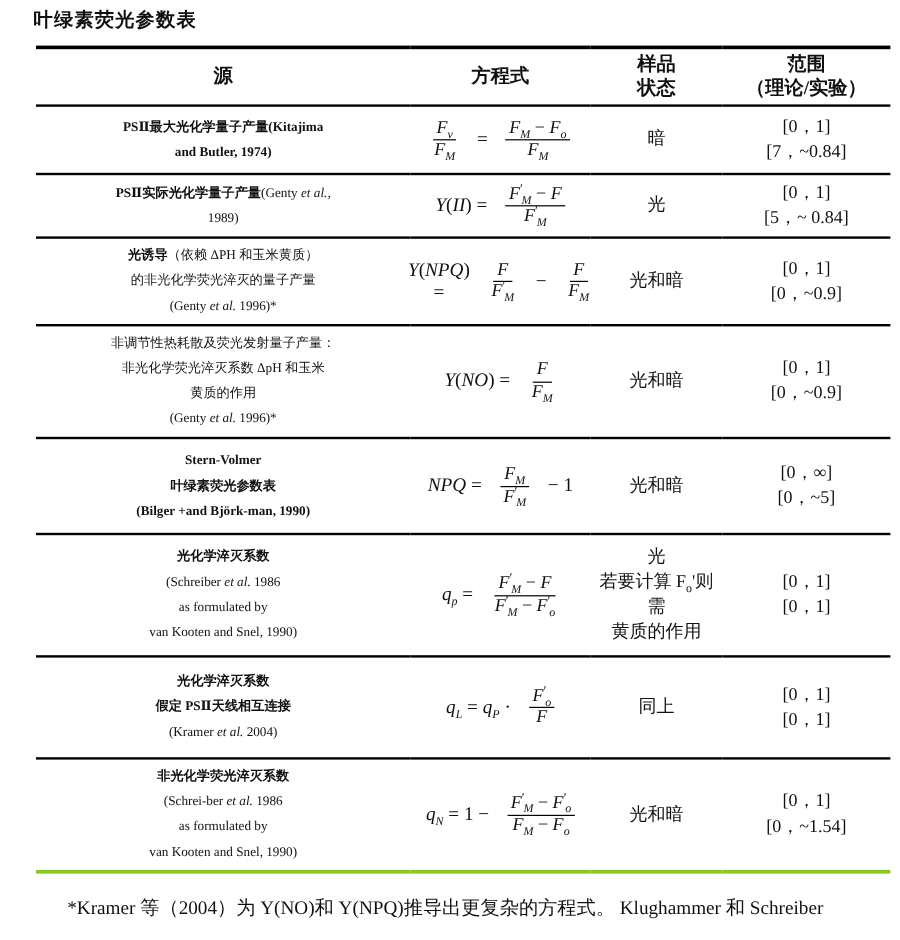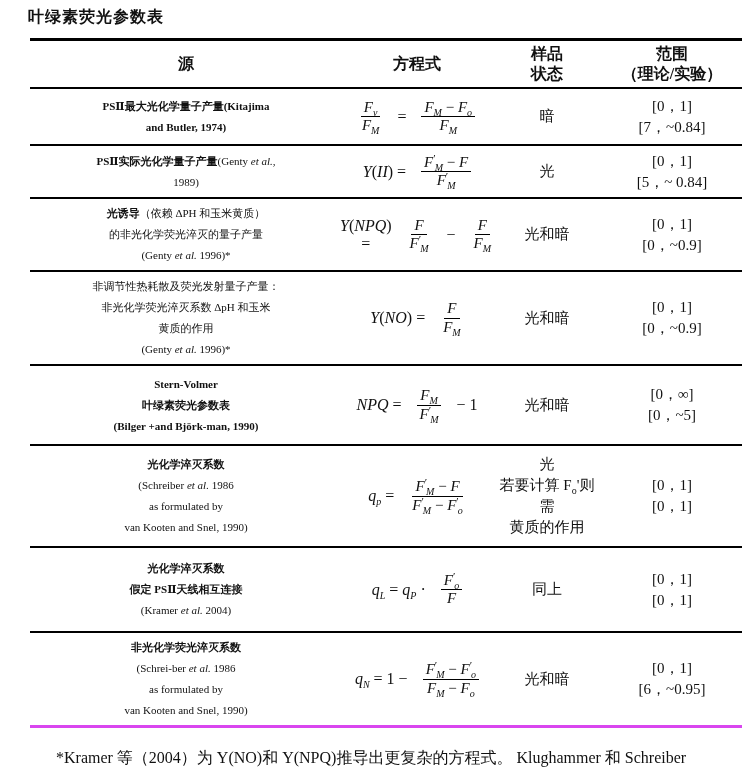--- a/index.html
+++ b/index.html
@@ -21,21 +21,21 @@
   thead th{
     border-bottom:2px solid #000;
     font-weight:bold;font-size:16px;text-align:center;vertical-align:middle;
     padding:3px 0;line-height:20px;
   }
   tbody td{
     border-bottom:2px solid #000;
     text-align:center;vertical-align:middle;
     font-size:15px;padding:4px 2px;
   }
-  tbody tr:last-child td{border-bottom:3px solid #d946ef;}
+  tbody tr:last-child td{border-bottom:3px solid #84cc16;}
   td .line{line-height:21px;}
   td.src .line{font-size:11px;}
   td.src b{font-weight:bold;}
   i{font-style:italic;}
   sub{font-size:10px;line-height:0;}
   .formula{
     display:flex;align-items:center;justify-content:center;gap:15px;
     font-size:16px;
   }
   .frac{display:inline-flex;flex-direction:column;align-items:center;text-align:center;font-size:15px;line-height:1.15;}
@@ -268,21 +268,21 @@
                 <span class="fnum"><i>F</i><span class="pr">′</span><sub><i>M</i></sub> − <i>F</i><span class="pr">′</span><sub><i>o</i></sub></span>
                 <span class="fden"><i>F</i><sub><i>M</i></sub> − <i>F</i><sub><i>o</i></sub></span>
               </span>
             </div>
           </td>
           <td class="state">
             <div class="line">光和暗</div>
           </td>
           <td class="range">
             <div class="line">[0，1]</div>
-            <div class="line">[6，~0.95]</div>
+            <div class="line">[0，~1.54]</div>
           </td>
         </tr>
       </tbody>
   </table>
 
   <div class="footnote">
     <div class="fn-line indent">*Kramer 等（2004）为 Y(NO)和 Y(NPQ)推导出更复杂的方程式。 Klughammer 和 Schreiber（2008）</div>
 
   </div>
 </div>

